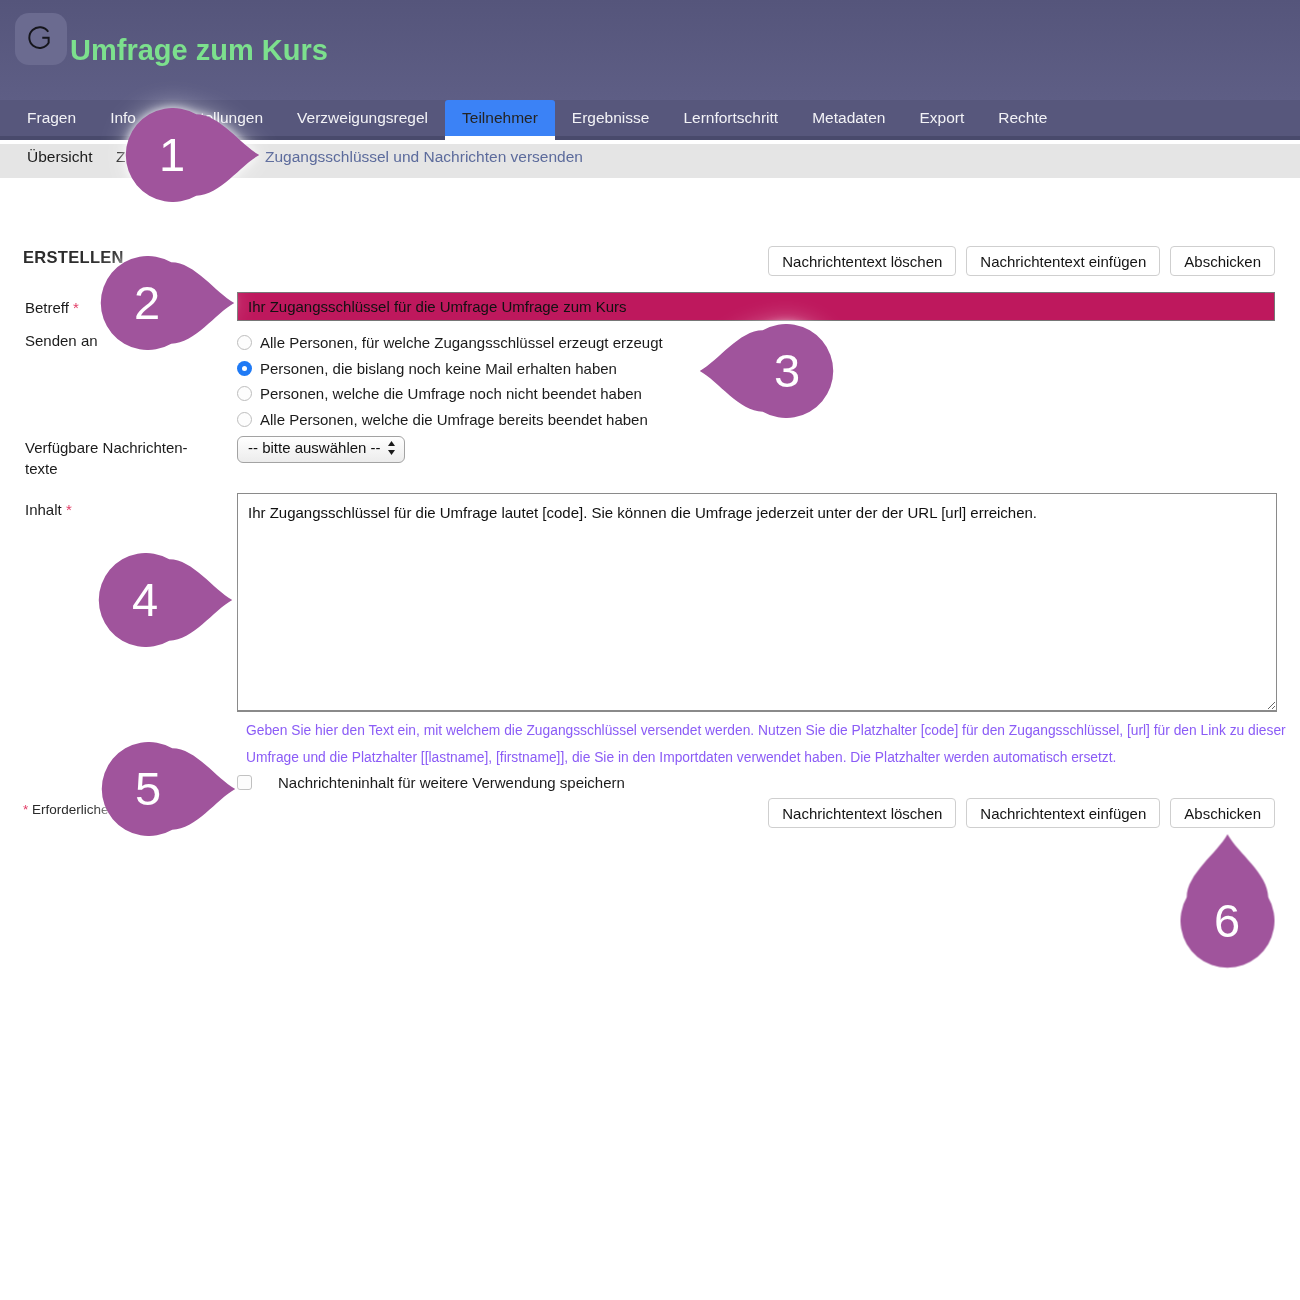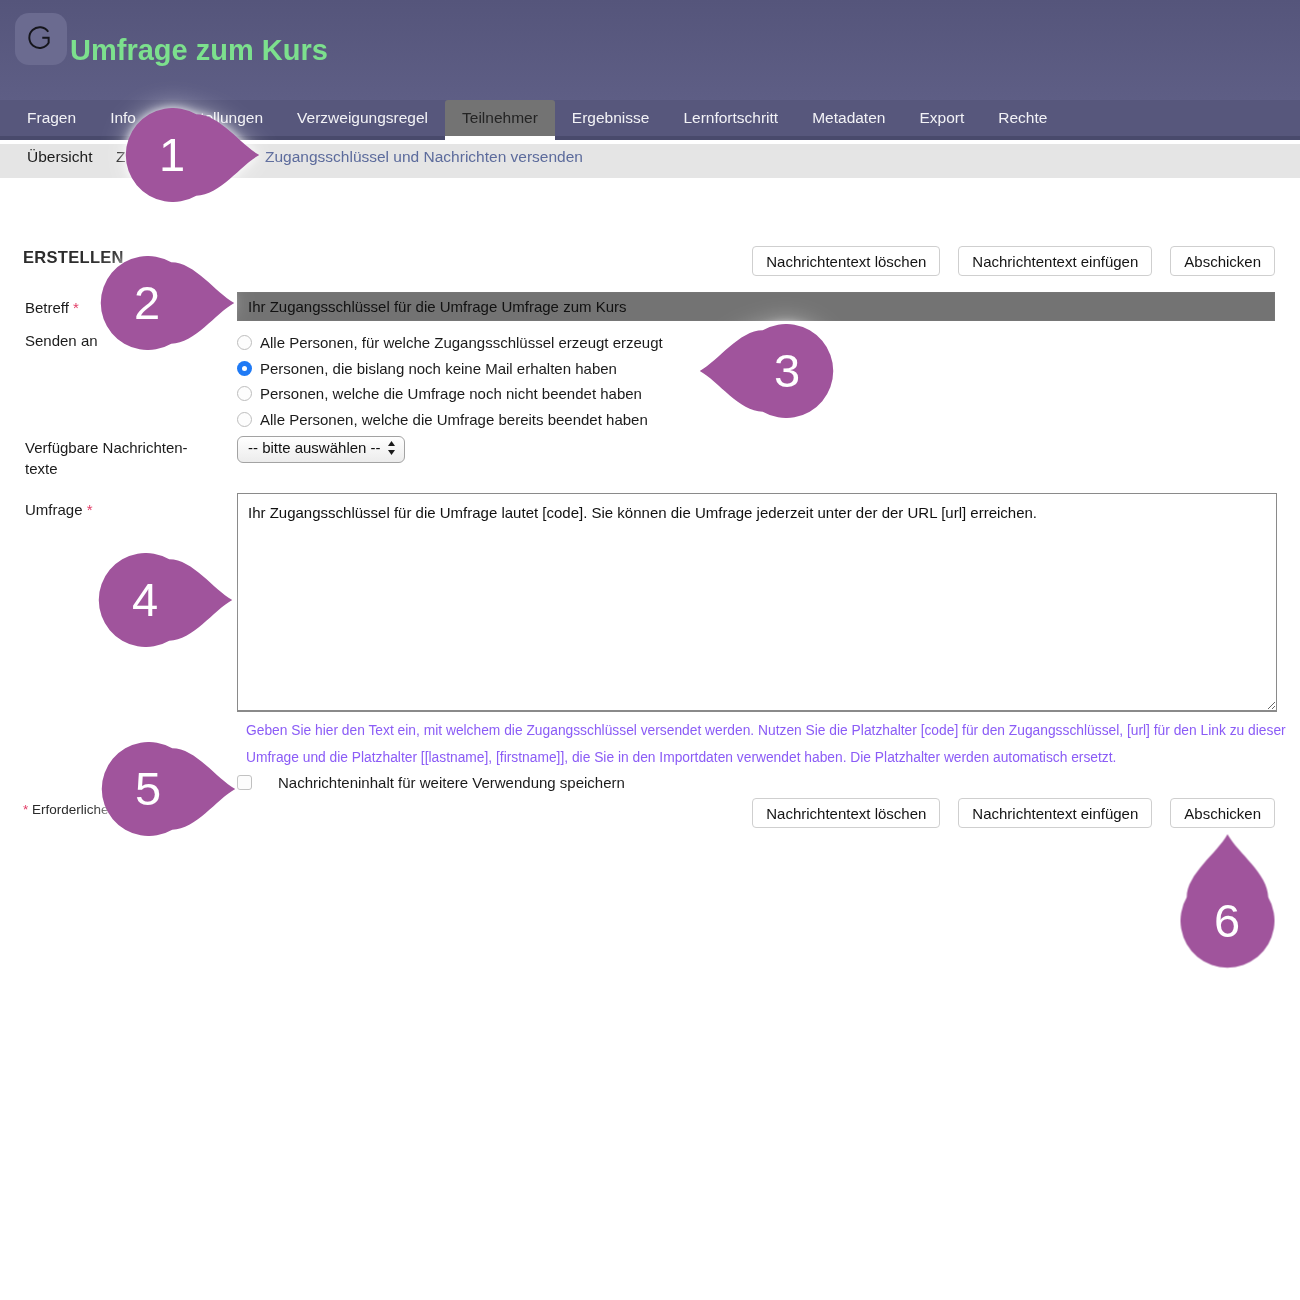--- a/index.html
+++ b/index.html
@@ -26,43 +26,43 @@
   .tabbar {
     position:absolute; left:0; top:100px; width:1300px; height:40px;
     background:#57577c; border-bottom:4px solid #494a6c;
     display:flex; align-items:stretch; padding-left:10px;
   }
   .tab {
     color:#f2f2f6; font-size:15.5px; padding:9px 17px; cursor:pointer;
     position:relative; white-space:nowrap;
   }
   .tab.active {
-    background:#737373; color:#242424; border-radius:3px 3px 0 0;
+    background:#3b82f6; color:#242424; border-radius:3px 3px 0 0;
     box-shadow:0 4px 0 0 #fff;
     text-align:right;
   }
   
   .subnav { position:absolute; left:0; top:144px; width:1300px; height:34px; background:#e5e5e5; }
   .subtab { position:absolute; top:4px; font-size:15.5px; color:#1c1c1c; white-space:nowrap; cursor:pointer; }
   .subtab.link { color:#5c6b9c; }
   
   .section-title { position:absolute; left:23px; top:248px; font-size:16.5px; font-weight:bold; color:#2d2d2d; letter-spacing:.3px; }
-  .btn-row { position:absolute; right:25px; display:flex; gap:18px; }
+  .btn-row { position:absolute; right:25px; display:flex; gap:10px; }
   .btn-row.top { top:246px; }
   .btn-row.bottom { top:798px; }
   .btn {
     background:#fff; border:1px solid #cfcfcf; border-radius:4px;
     font-family:inherit; font-size:15px; color:#141414; padding:4px 13px; height:30px;
     white-space:nowrap; cursor:pointer;
   }
   .field-label { position:absolute; left:25px; font-size:15px; color:#1b1b1b; line-height:21px; }
   .req { color:#e23b65; }
   .text-input {
     position:absolute; left:237px; top:292px; width:1038px; height:29px;
-    border:1px solid #767676; background:#737373; font-family:inherit; font-size:15px;
+    border:1px solid #767676; background:#be185d; font-family:inherit; font-size:15px;
     color:#111; padding:0 10px; border-radius:0;
   }
   .radio-group { position:absolute; left:237px; top:330px; }
   .radio-row { display:flex; align-items:center; gap:8px; height:25.5px; cursor:pointer; }
   .radio-row span.lbl { font-size:15px; color:#1b1b1b; }
   .radio {
     width:15px; height:15px; border-radius:50%; flex:0 0 15px;
     border:1px solid #bdbdbd; background:#fdfdfd; position:relative;
   }
   .radio.checked { border:none; background:#1f7af5; }
@@ -179,21 +179,21 @@
 </div>
 <div class="select">
   <span class="val">-- bitte auswählen --</span>
   <svg width="9" height="16" viewBox="0 0 9 16">
     <path d="M4.5 1 L8 6 L1 6 Z" fill="#1a1a1a"></path>
     <path d="M4.5 15 L8 10 L1 10 Z" fill="#1a1a1a"></path>
   </svg>
 </div>
 
 <div class="field-label" style="top:499px">
-  <span>Umfrage</span> <span class="req">*</span>
+  <span>Inhalt</span> <span class="req">*</span>
 </div>
 <textarea class="textarea" spellcheck="false" style="">Ihr Zugangsschlüssel für die Umfrage lautet [code]. Sie können die Umfrage jederzeit unter der der URL [url] erreichen.</textarea>
 
 <div class="help-text">Geben Sie hier den Text ein, mit welchem die Zugangsschlüssel versendet werden. Nutzen Sie die Platzhalter [code] für den Zugangsschlüssel, [url] für den Link zu dieser Umfrage und die Platzhalter [[lastname], [firstname]], die Sie in den Importdaten verwendet haben. Die Platzhalter werden automatisch ersetzt.</div>
 
 <label class="check-row">
   <span class="checkbox"></span>
   <span class="lbl">Nachrichteninhalt für weitere Verwendung speichern</span>
 </label>
 

